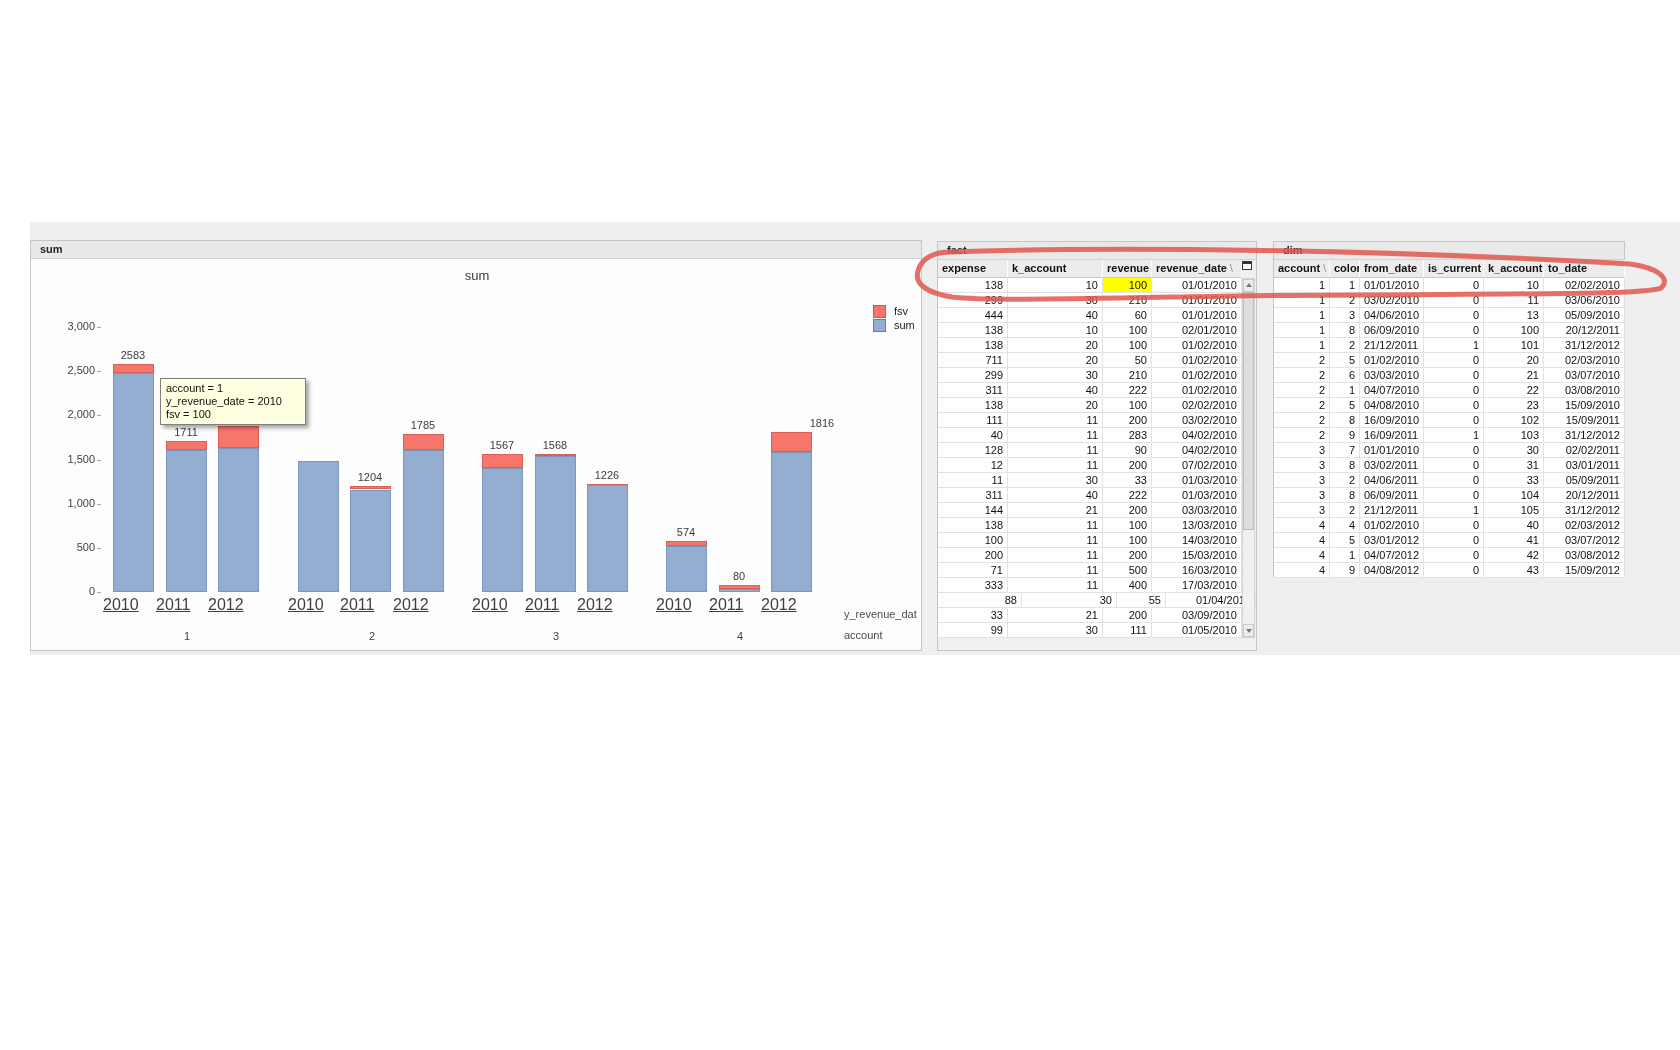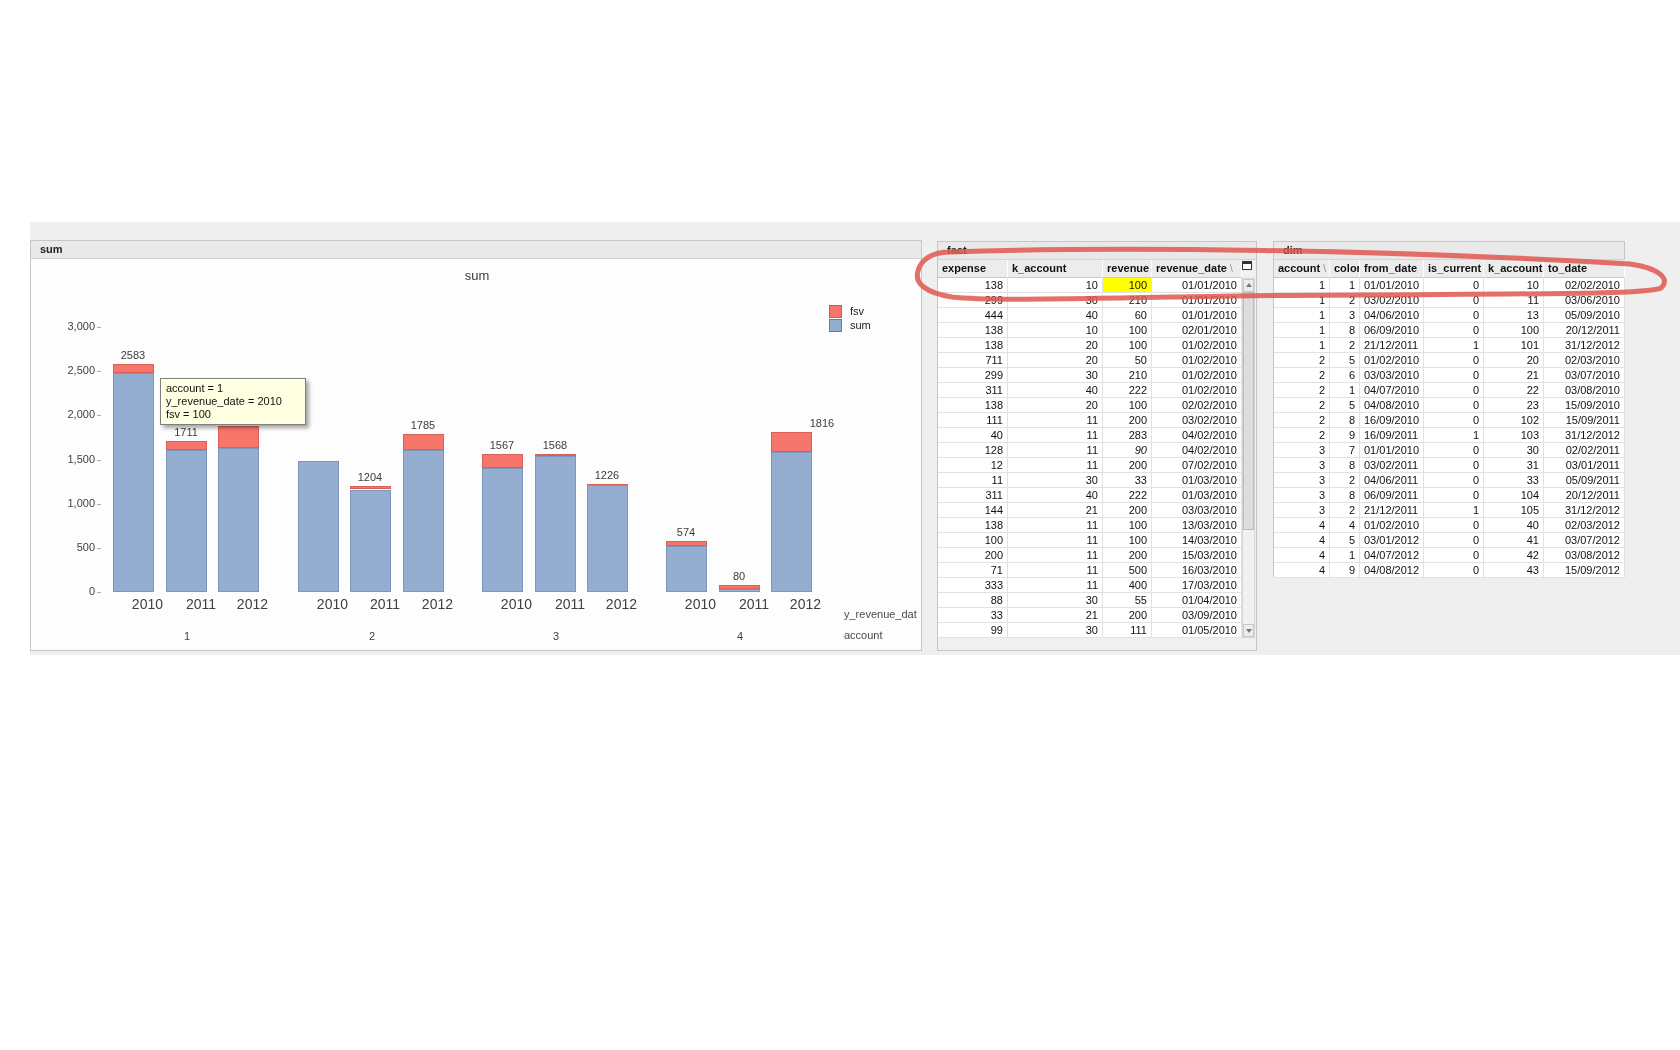--- a/index.html
+++ b/index.html
@@ -15,24 +15,24 @@
   .cap-max{width:10px;height:9px;border:1px solid #333;border-top:3px solid #333;box-sizing:border-box;background:#fff;}
   .winbody{position:absolute;left:0;top:18px;right:0;bottom:0;background:#fdfdfd;}
 
   
   #chart-body{overflow:hidden;}
   .chart-title{position:absolute;left:0;top:9px;width:892px;text-align:center;font-size:13px;color:#3a3a3a;}
   .ytick-label{position:absolute;width:50px;text-align:right;font-size:11px;color:#3f3f3f;}
   .ytick-mark{position:absolute;width:4px;height:1px;background:#aaa;}
   .bar-seg{position:absolute;box-sizing:border-box;}
   .bar-label{position:absolute;width:60px;text-align:center;font-size:11px;color:#3c3c3c;}
-  .xyear{position:absolute;width:60px;text-align:right;font-size:14px;color:#3f3f3f;}
+  .xyear{position:absolute;width:60px;text-align:left;font-size:16px;color:#3f3f3f;text-decoration:underline;}
   .xgroup{position:absolute;width:40px;text-align:center;font-size:11px;color:#3f3f3f;}
   .axis-note{position:absolute;left:813px;font-size:11px;color:#4a4a4a;white-space:nowrap;}
-  .legend{position:absolute;left:798px;top:45px;text-align:center;}
+  .legend{position:absolute;left:842px;top:45px;text-align:center;}
   .legend-row{display:flex;align-items:center;height:14px;}
   .legend-swatch{width:13px;height:13px;border:1px solid #7a7a7a;box-sizing:border-box;margin-right:8px;}
   .legend-label{font-size:11px;color:#222;}
   .tooltip{position:absolute;left:129px;top:119px;width:134px;background:#ffffe1;border:1px solid #7f7f7f;box-shadow:3px 3px 4px rgba(0,0,0,0.35);padding:3px 5px;z-index:30;}
   .tooltip div{font-size:11px;line-height:13px;color:#111;white-space:nowrap;}
 
   
   .tbl{position:absolute;left:0;top:18px;}
   .trow{display:flex;}
   .tcell{height:15px;line-height:15px;font-size:11px;color:#111;box-sizing:border-box;padding:0 4px;
@@ -242,21 +242,21 @@
         </div>
         <div class="trow">
           <div class="tcell al-r" style="width: 70px;">40</div>
           <div class="tcell al-r" style="width: 95px;">11</div>
           <div class="tcell al-r" style="width: 49px;">283</div>
           <div class="tcell al-r" style="width: 90px;">04/02/2010</div>
         </div>
         <div class="trow">
           <div class="tcell al-r" style="width: 70px;">128</div>
           <div class="tcell al-r" style="width: 95px;">11</div>
-          <div class="tcell al-r" style="width: 49px; font-style: italic;">90</div>
+          <div class="tcell al-r" style="width: 49px;">90</div>
           <div class="tcell al-r" style="width: 90px;">04/02/2010</div>
         </div>
         <div class="trow">
           <div class="tcell al-r" style="width: 70px;">12</div>
           <div class="tcell al-r" style="width: 95px;">11</div>
           <div class="tcell al-r" style="width: 49px;">200</div>
           <div class="tcell al-r" style="width: 90px;">07/02/2010</div>
         </div>
         <div class="trow">
           <div class="tcell al-r" style="width: 70px;">11</div>
@@ -300,21 +300,21 @@
           <div class="tcell al-r" style="width: 49px;">500</div>
           <div class="tcell al-r" style="width: 90px;">16/03/2010</div>
         </div>
         <div class="trow">
           <div class="tcell al-r" style="width: 70px;">333</div>
           <div class="tcell al-r" style="width: 95px;">11</div>
           <div class="tcell al-r" style="width: 49px;">400</div>
           <div class="tcell al-r" style="width: 90px;">17/03/2010</div>
         </div>
         <div class="trow">
-          <div class="tcell al-r" style="width: 70px;">88</div>
+          <div class="tcell al-r" style="width: 84px;">88</div>
           <div class="tcell al-r" style="width: 95px;">30</div>
           <div class="tcell al-r" style="width: 49px;">55</div>
           <div class="tcell al-r" style="width: 90px;">01/04/2010</div>
         </div>
         <div class="trow">
           <div class="tcell al-r" style="width: 70px;">33</div>
           <div class="tcell al-r" style="width: 95px;">21</div>
           <div class="tcell al-r" style="width: 49px;">200</div>
           <div class="tcell al-r" style="width: 90px;">03/09/2010</div>
         </div>

